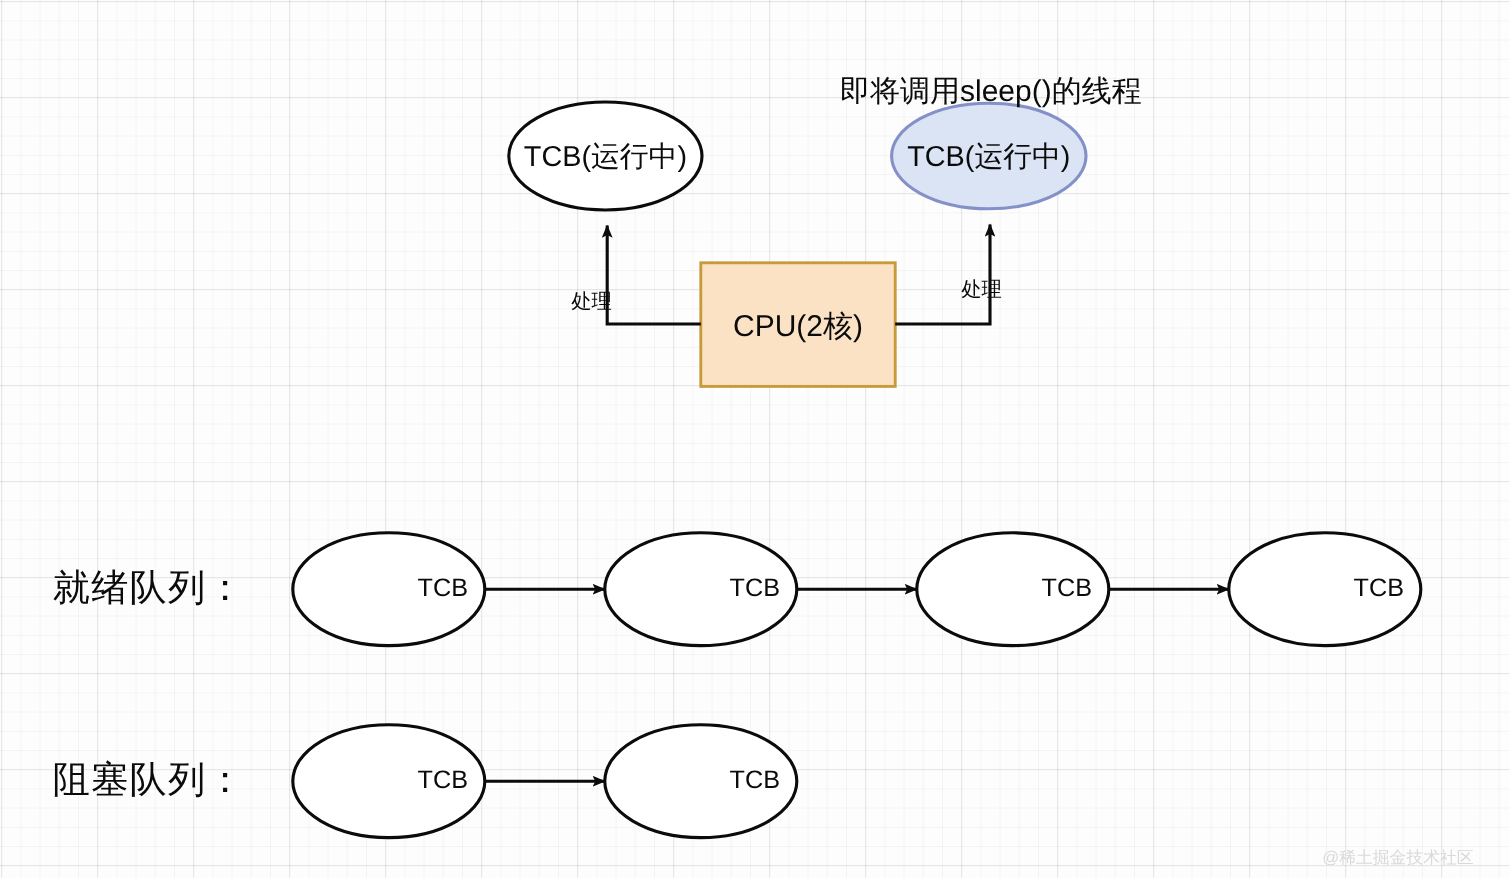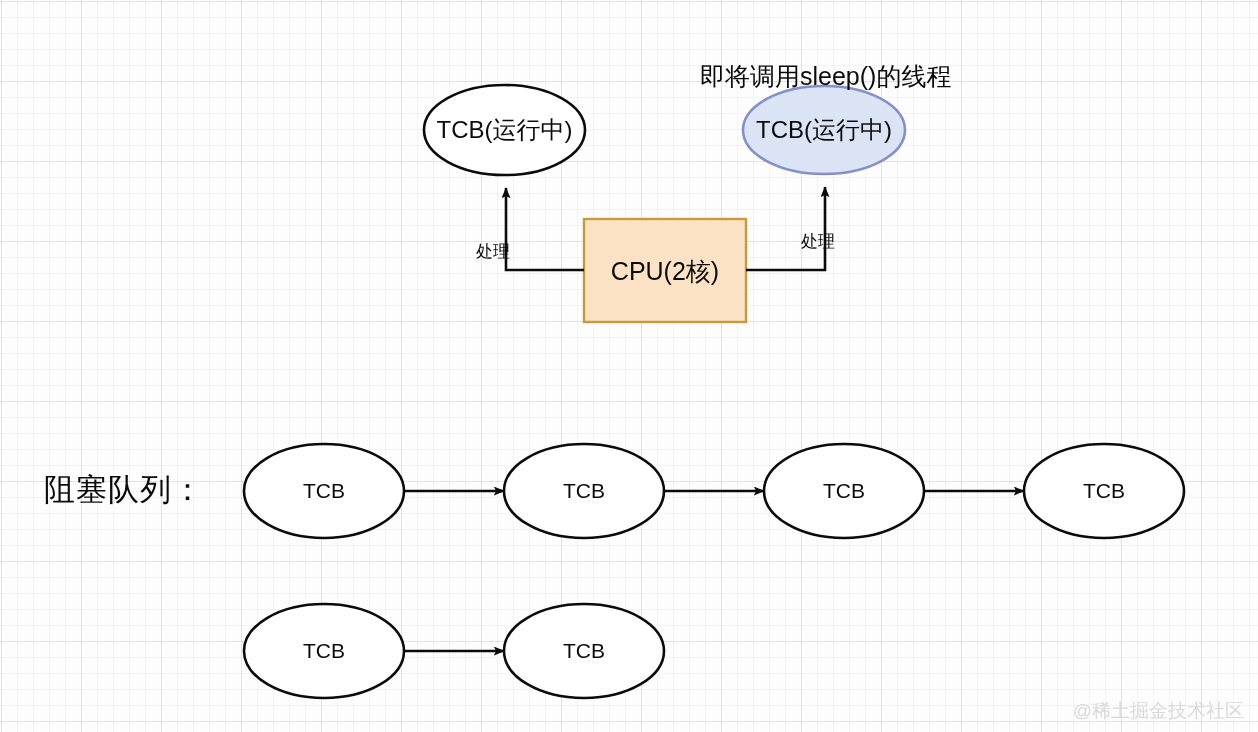--- a/index.html
+++ b/index.html
@@ -48,27 +48,27 @@
     align-items: center;
     justify-content: center;
     color: #0b0b0b;
     white-space: nowrap;
     pointer-events: none;
   }
   .t-title    { font-size: 25px; }
   .t-queue    { font-size: 31px; letter-spacing: 1px; }
   .t-edge     { font-size: 17px; }
   .t-tcbrun   { font-size: 24px; text-align: center; }
-  .t-tcb      { font-size: 21px; }
+  .t-tcb      { font-size: 21px; margin-left: 45px; }
   .t-cpu      { font-size: 25px; }
   .watermark {
     position: absolute;
-    right: 14px;
+    right: 30px;
     bottom: 8px;
-    font-size: 19px;
+    font-size: 14px;
     color: #d9d9d9;
     white-space: nowrap;
     user-select: none;
   }
 </style>
 </head>
 <body>
 
 <div id="canvas">
 
@@ -112,22 +112,23 @@
   <div class="node-text t-tcbrun" style="left:424px; top:108px; width:161px; height:44px;">TCB(运行中)</div>
 
   <div class="node-text t-tcbrun" style="left:743px; top:108px; width:162px; height:44px;">TCB(运行中)</div>
 
   <div class="node-text t-cpu" style="left:584px; top:249px; width:162px; height:44px;">CPU(2核)</div>
 
   <div class="lbl t-edge" style="left:476px; top:243px;">处理</div>
 
   <div class="lbl t-edge" style="left:801px; top:233px;">处理</div>
 
-  <div class="lbl t-queue" style="left:44px; top:474px;">阻塞队列：</div>
+  <div class="lbl t-queue" style="left:44px; top:474px;">就绪队列：</div>
 
+  <div class="lbl t-queue" style="left:44px; top:634px;">阻塞队列：</div>
 
   <div class="node-text t-tcb" style="left:244px; top:471px; width:160px; height:40px;">TCB</div>
   <div class="node-text t-tcb" style="left:504px; top:471px; width:160px; height:40px;">TCB</div>
   <div class="node-text t-tcb" style="left:764px; top:471px; width:160px; height:40px;">TCB</div>
   <div class="node-text t-tcb" style="left:1024px; top:471px; width:160px; height:40px;">TCB</div>
 
   <div class="node-text t-tcb" style="left:244px; top:631px; width:160px; height:40px;">TCB</div>
   <div class="node-text t-tcb" style="left:504px; top:631px; width:160px; height:40px;">TCB</div>
 
   <div class="watermark">@稀土掘金技术社区</div>

